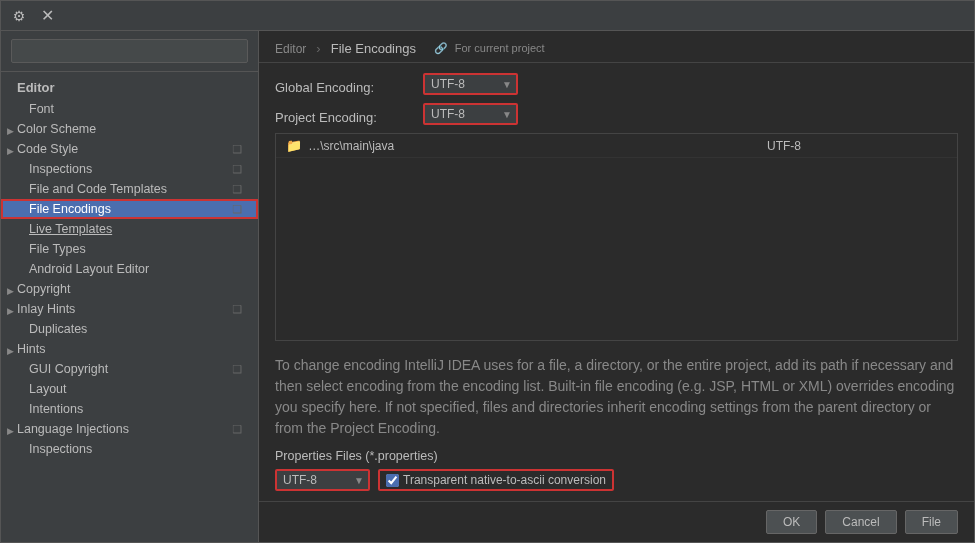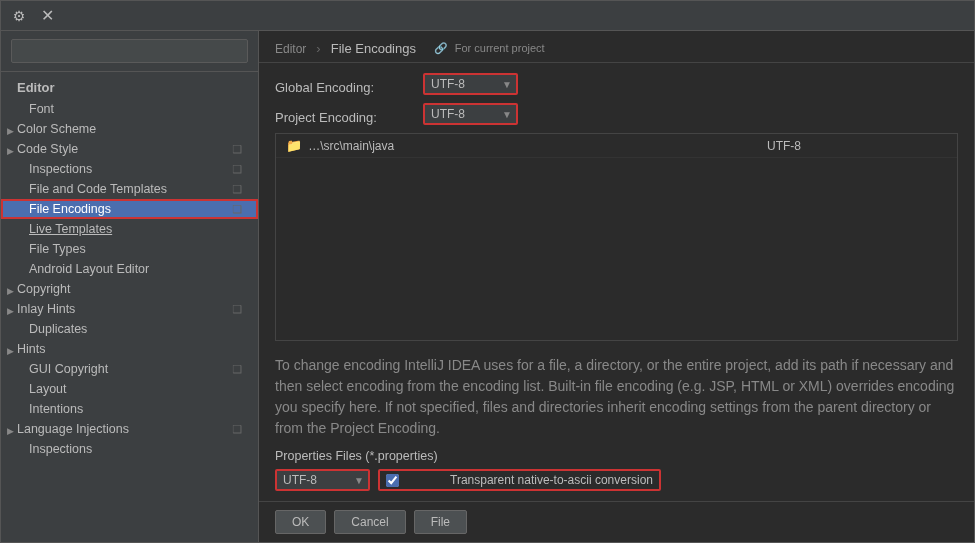--- a/index.html
+++ b/index.html
@@ -283,25 +283,25 @@
       padding: 2px 6px;
       border-radius: 2px;
     }
     .checkbox-wrapper input[type="checkbox"] {
       accent-color: #4b6eaf;
       cursor: pointer;
     }
     .checkbox-label {
       color: #bbb;
       font-size: 12px;
-      margin-left: 47px;
     }
     
     .panel-footer {
       display: flex;
+      justify-content: flex-end;
       padding: 8px 16px;
       border-top: 1px solid #444;
       gap: 8px;
       flex-shrink: 0;
     }
     .footer-btn {
       background: #4c5052;
       border: 1px solid #666;
       color: #bbb;
       padding: 4px 16px;

